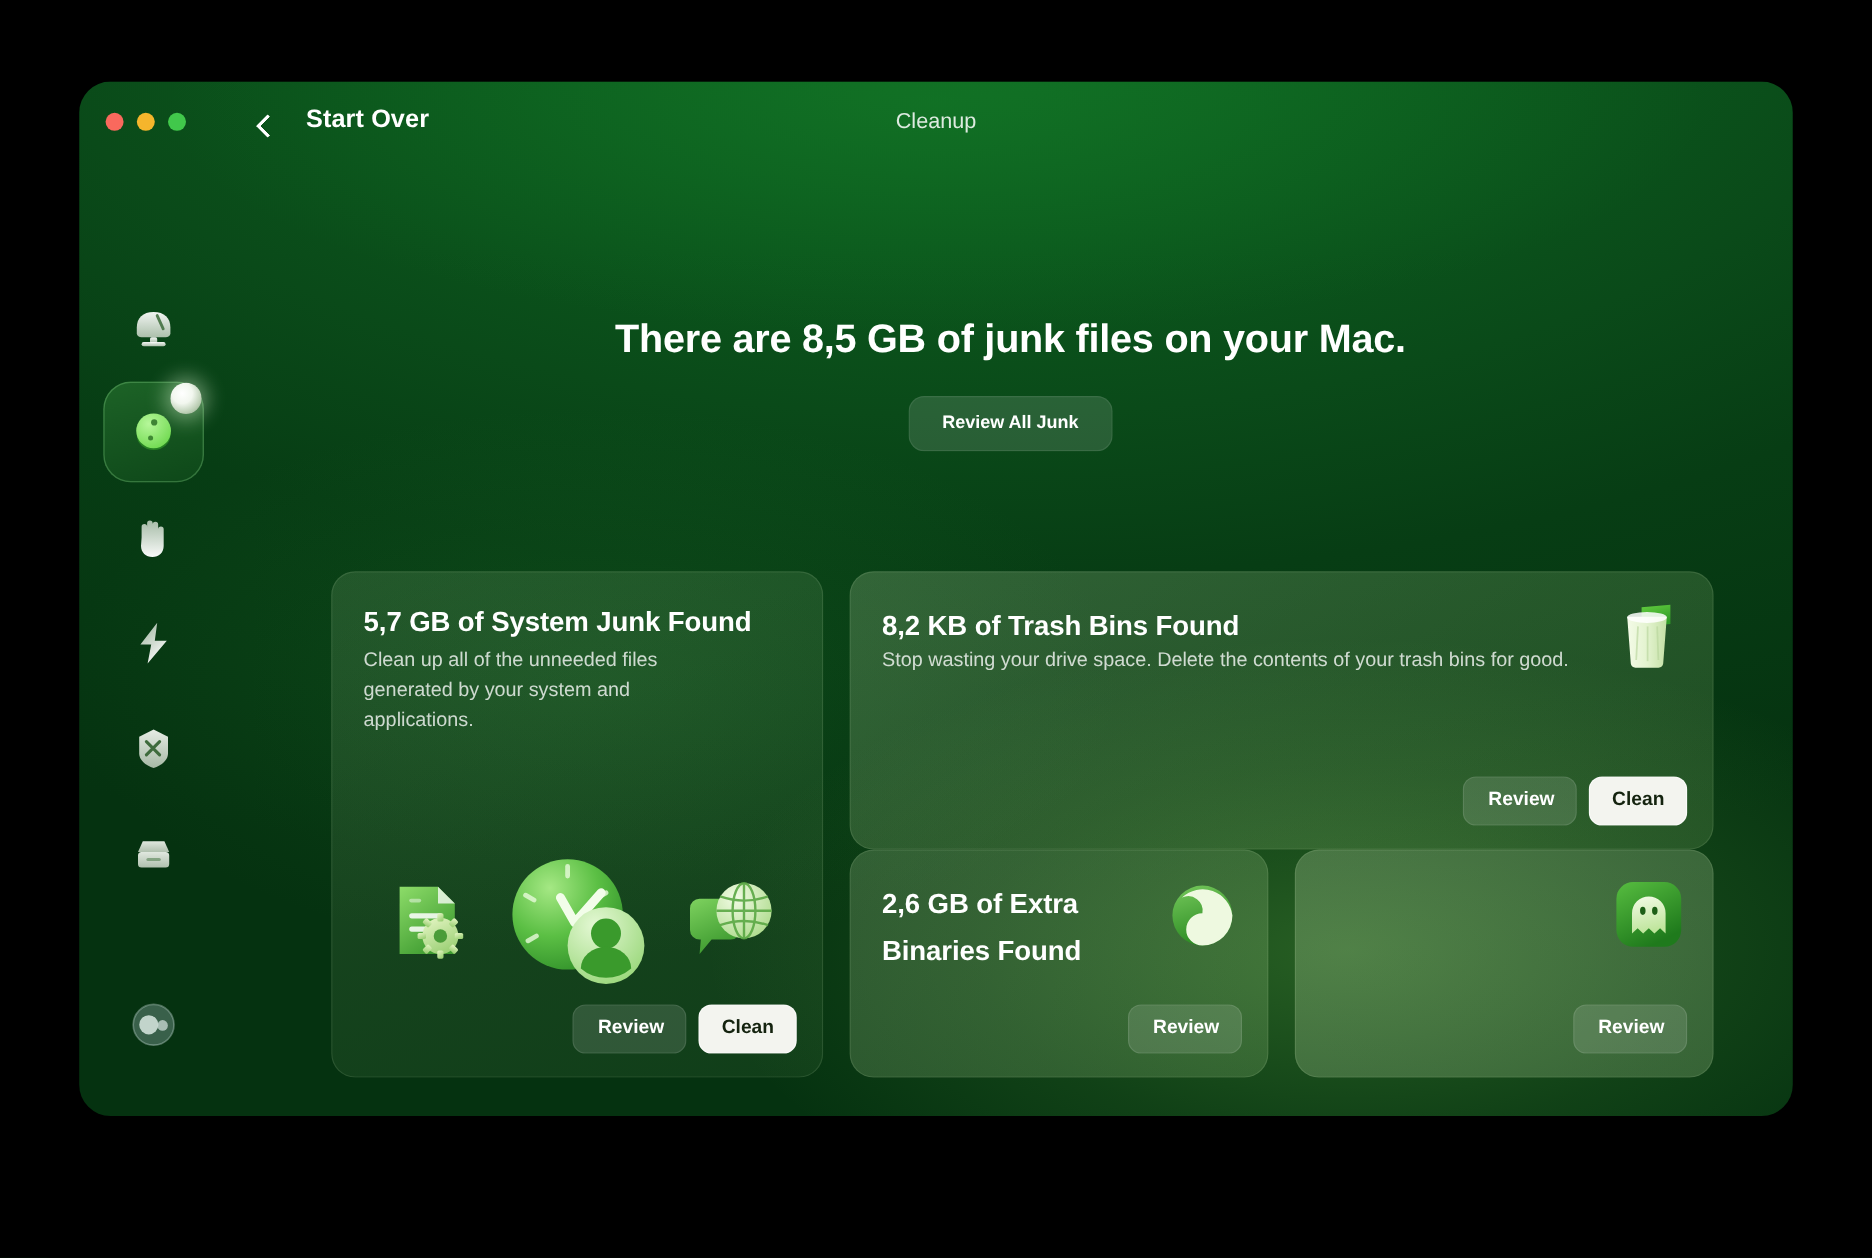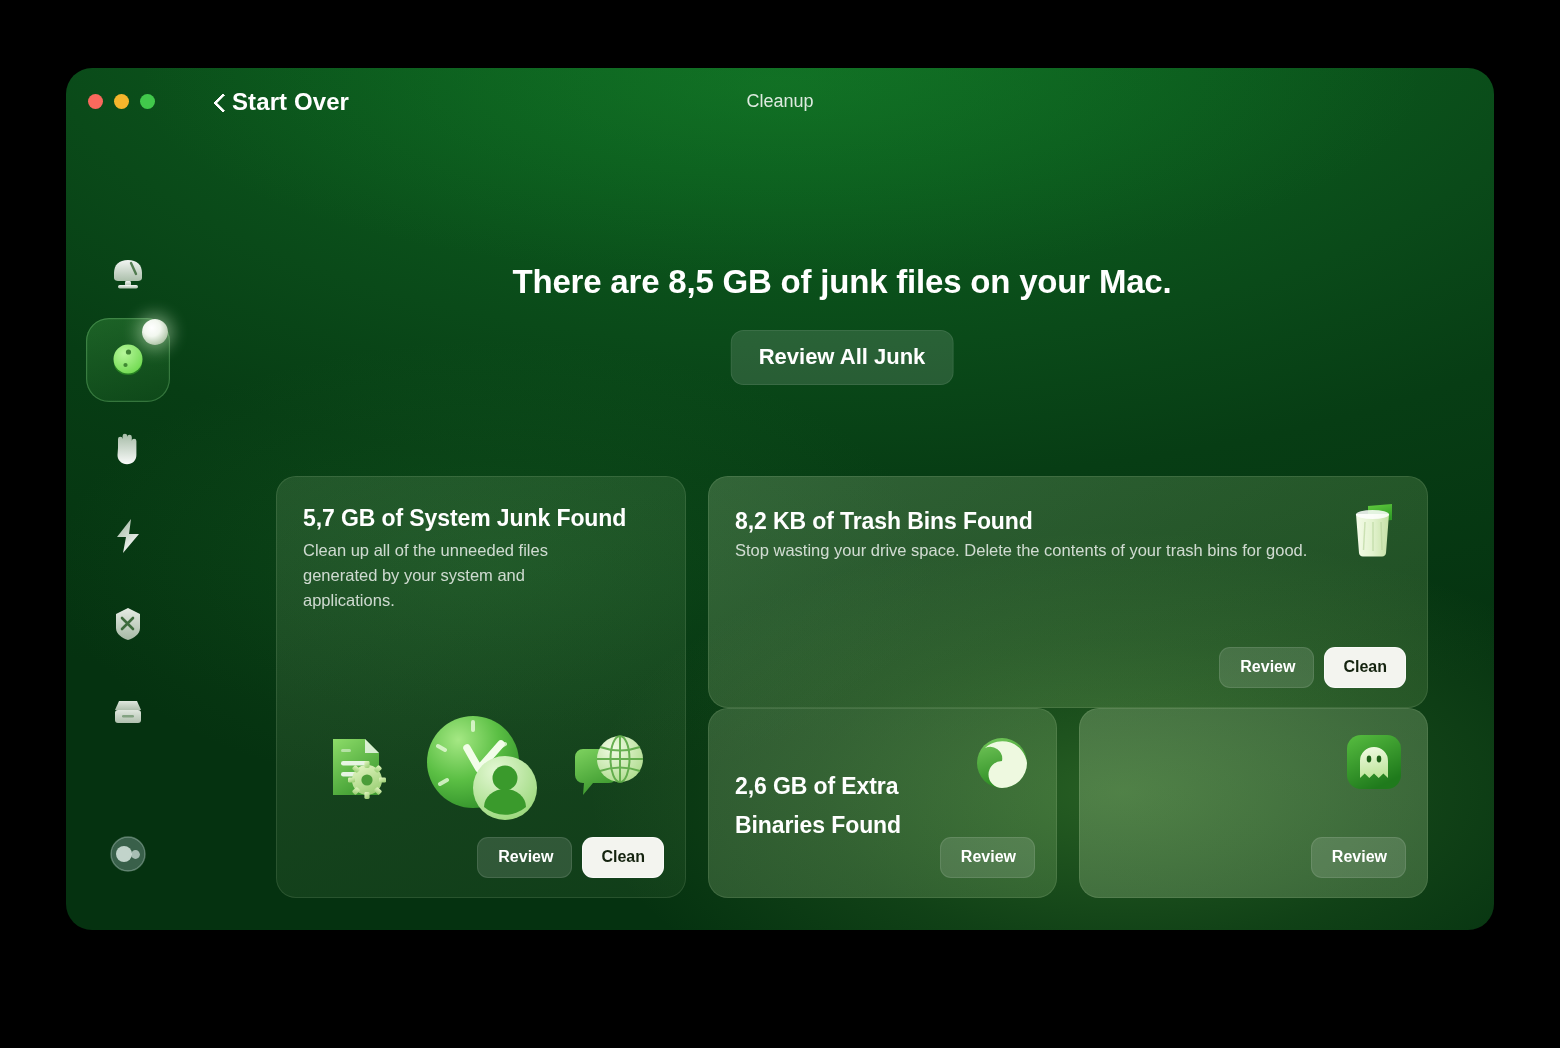--- a/index.html
+++ b/index.html
@@ -72,24 +72,24 @@
   }
   .light.red    { background: #f9695d; }
   .light.yellow { background: #f5b52c; }
   .light.green  { background: #41c84b; }
 
   #start-over {
     position: absolute;
     left: 150px;
     top: 20px;
     display: flex;
-    align-items: center;
-    gap: 2px;
+    align-items: flex-end;
+    gap: 25px;
     color: #ffffff;
-    font-size: 24px;
+    font-size: 21px;
     font-weight: 600;
     letter-spacing: 0.1px;
     cursor: default;
   }
   #start-over .chev {
     display: inline-block;
     width: 11px; height: 11px;
     border-left: 3px solid #ffffff;
     border-bottom: 3px solid #ffffff;
     transform: rotate(45deg);
@@ -168,21 +168,21 @@
   }
   #review-all {
     position: absolute;
     top: 192px;
     left: 50%;
     transform: translateX(-50%);
     padding: 13px 27px 14px;
     border-radius: 13px;
     background: rgba(255,255,255,0.13);
     color: #ffffff;
-    font-size: 22px;
+    font-size: 15px;
     font-weight: 600;
     border: 1px solid rgba(255,255,255,0.08);
     cursor: default;
     white-space: nowrap;
   }
 
   
   #cards {
     position: absolute;
     left: 86px;
@@ -544,21 +544,21 @@
             </svg>
           </div>
 
           <div class="card-actions">
             <div class="btn ghost">Review</div>
             <div class="btn primary">Clean</div>
           </div>
         </div>
 
         <div class="card binaries">
-          <div class="card-title" style="right:110px;margin-top:33px;">2,6 GB of Extra Binaries Found</div>
+          <div class="card-title" style="right:110px;">2,6 GB of Extra Binaries Found</div>
 
           <div class="card-icon">
             <svg width="58" height="58" viewBox="0 0 58 58">
               <defs>
                 <linearGradient id="rosG" x1="0" y1="0" x2="0.3" y2="1">
                   <stop offset="0" stop-color="#76c95c"></stop>
                   <stop offset="1" stop-color="#2c8c23"></stop>
                 </linearGradient>
               </defs>
               <circle cx="29" cy="29" r="25" fill="url(#rosG)"></circle>

